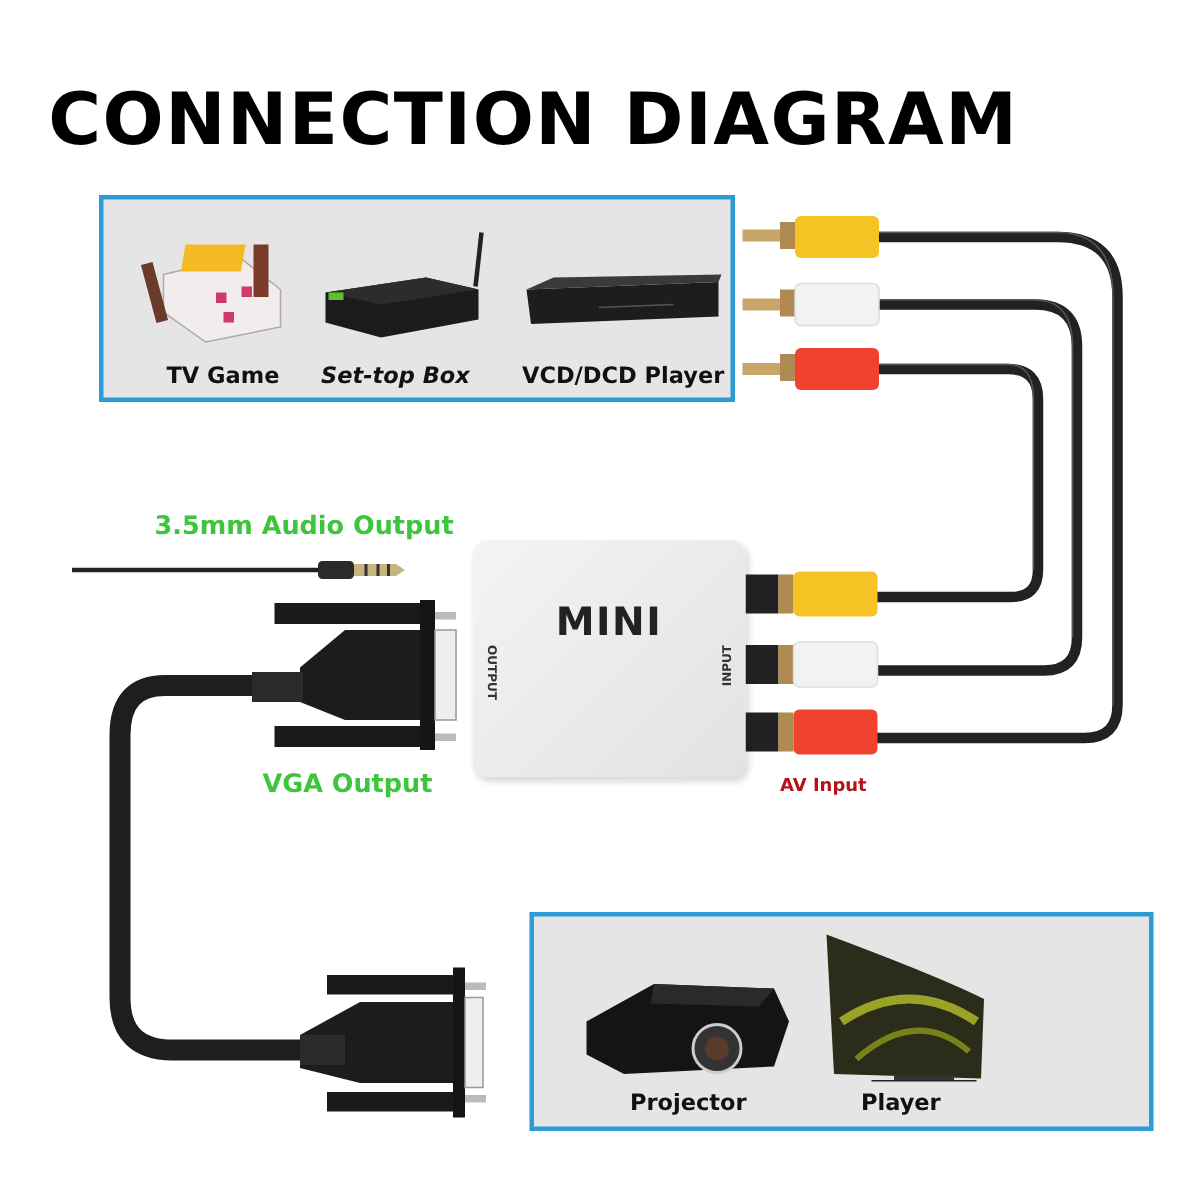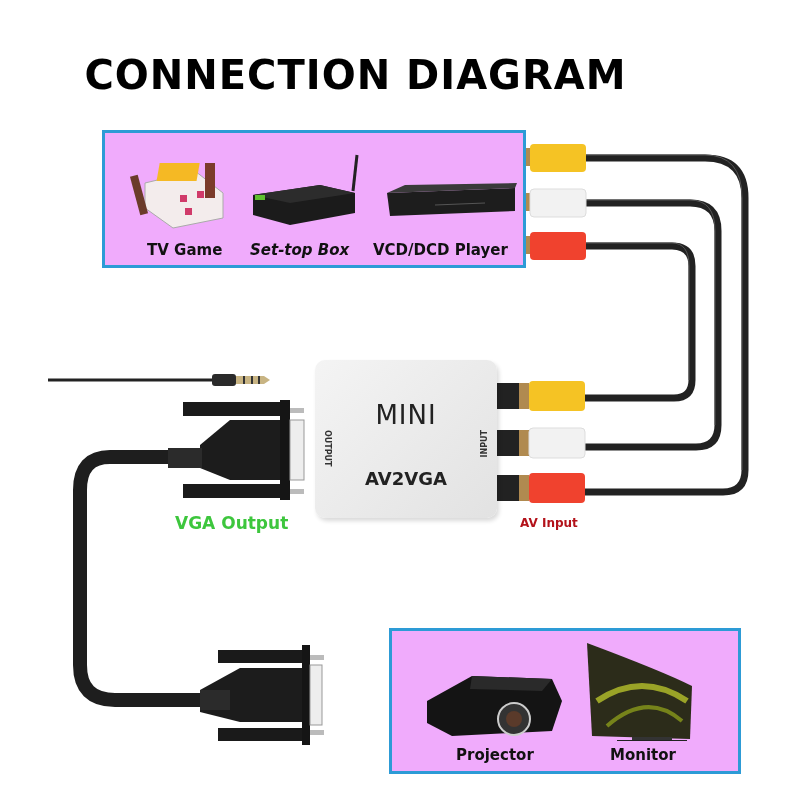--- a/index.html
+++ b/index.html
@@ -1,30 +1,30 @@
 <!DOCTYPE html>
 <html><head>
 <meta charset="utf-8">
 <style>
   html, body { margin:0; padding:0; background:#ffffff; }
   #stage { position:relative; width:797px; height:797px; overflow:hidden; background:#ffffff;
            font-family:"DejaVu Sans", "Liberation Sans", sans-serif; }
   .title { position:absolute; left:0; top:52px; width:711px; text-align:center;
-           font-size:40px; font-weight:900; color:#000; letter-spacing:1px;
+           font-size:48px; font-weight:900; color:#000; letter-spacing:1px;
            font-family:"DejaVu Sans", sans-serif; transform:scaleX(1.0); }
-  .box { position:absolute; border:3px solid #2d9bd6; background:#f0abfc; box-sizing:border-box;margin-left:36px; }
+  .box { position:absolute; border:3px solid #2d9bd6; background:#e5e5e5; box-sizing:border-box; }
   .lbl { position:absolute; font-weight:bold; font-size:15px; color:#111; white-space:nowrap; }
   .lbl-green { position:absolute; font-weight:bold; color:#3dc63d; font-size:17px; white-space:nowrap; }
   .lbl-red { position:absolute; font-weight:bold; color:#b3121a; font-size:12px; white-space:nowrap; }
   svg { position:absolute; left:0; top:0; }
   .converter { position:absolute; left:315px; top:360px; width:182px; height:158px;
                background:linear-gradient(135deg,#f4f4f4,#e2e2e2); border-radius:10px;
                box-shadow: 2px 3px 4px rgba(0,0,0,0.15); }
   .mini { position:absolute; left:0; width:100%; top:40px; text-align:center; font-size:26px;
-          font-weight:400; color:#222; letter-spacing:1px; }
+          font-weight:700; color:#222; letter-spacing:1px; }
   .model { position:absolute; left:0; width:100%; top:108px; text-align:center; font-size:18px;
            font-weight:bold; color:#222; }
   .side-out { position:absolute; left:8px; top:70px; font-size:8px; color:#333; writing-mode:vertical-rl; font-weight:bold; }
   .side-in { position:absolute; right:8px; top:70px; font-size:8px; color:#333; writing-mode:vertical-rl; transform:rotate(180deg); font-weight:bold; }
 </style>
 </head>
 <body>
 
 <div id="stage">
 
@@ -136,46 +136,46 @@
       </g>
 
       <g>
         <path d="M282 60 L410 55 L410 78 L285 83 Z" fill="#1d1d1d"></path>
         <path d="M282 60 L300 52 L412 50 L410 55 Z" fill="#3a3a3a"></path>
         <line x1="330" y1="72" x2="380" y2="70" stroke="#555" stroke-width="1"></line>
       </g>
     </svg>
     <div class="lbl" style="left:42px; top:108px;">TV Game</div>
     <div class="lbl" style="left:145px; top:108px;font-style:italic;">Set-top Box</div>
-    <div class="lbl" style="left:268px; top:108px;">VCD/DCD Player</div>
+    <div class="lbl" style="left:279px; top:108px;">VCD/DCD Player</div>
   </div>
 
+  <div class="lbl-green" style="left:103px; top:341px;">3.5mm Audio Output</div>
   <div class="lbl-green" style="left:175px; top:513px;text-align:center;">VGA Output</div>
   <div class="lbl-red" style="left:520px; top:516px;">AV Input</div>
 
   <div class="converter">
     <div class="mini">MINI</div>
-    <div class="model">AV2VGA</div>
     <div class="side-out">OUTPUT</div>
     <div class="side-in">INPUT</div>
   </div>
 
-  <div class="box" style="left:353px; top:628px; width:352px; height:146px;">
+  <div class="box" style="left:353px; top:608px; width:416px; height:146px;">
     <svg width="348" height="110" style="position:absolute;left:0;top:0;">
       <g>
         <path d="M35 70 L80 45 L160 48 L170 70 L160 100 L60 105 L35 92 Z" fill="#141414"></path>
         <path d="M80 45 L160 48 L150 60 L78 58 Z" fill="#2a2a2a"></path>
         <circle cx="122" cy="88" r="16" fill="#333" stroke="#ccc" stroke-width="2"></circle>
         <circle cx="122" cy="88" r="8" fill="#5a3a2a"></circle>
       </g>
       <g>
         <path d="M195 12 Q270 40 300 55 L298 108 L200 105 Z" fill="#2c2c1a"></path>
         <path d="M205 70 Q250 40 295 70" stroke="#b7c22a" stroke-width="6" fill="none" opacity="0.8"></path>
         <path d="M215 95 Q255 60 290 90" stroke="#8a9a1a" stroke-width="4" fill="none" opacity="0.8"></path>
         <rect x="240" y="106" width="40" height="3" fill="#333"></rect>
         <rect x="225" y="109" width="70" height="3" fill="#222"></rect>
       </g>
     </svg>
     <div class="lbl" style="left:64px; top:115px;">Projector</div>
-    <div class="lbl" style="left:218px; top:115px;">Monitor</div>
+    <div class="lbl" style="left:218px; top:115px;">Player</div>
   </div>
 
 </div>
 
 </body></html>

